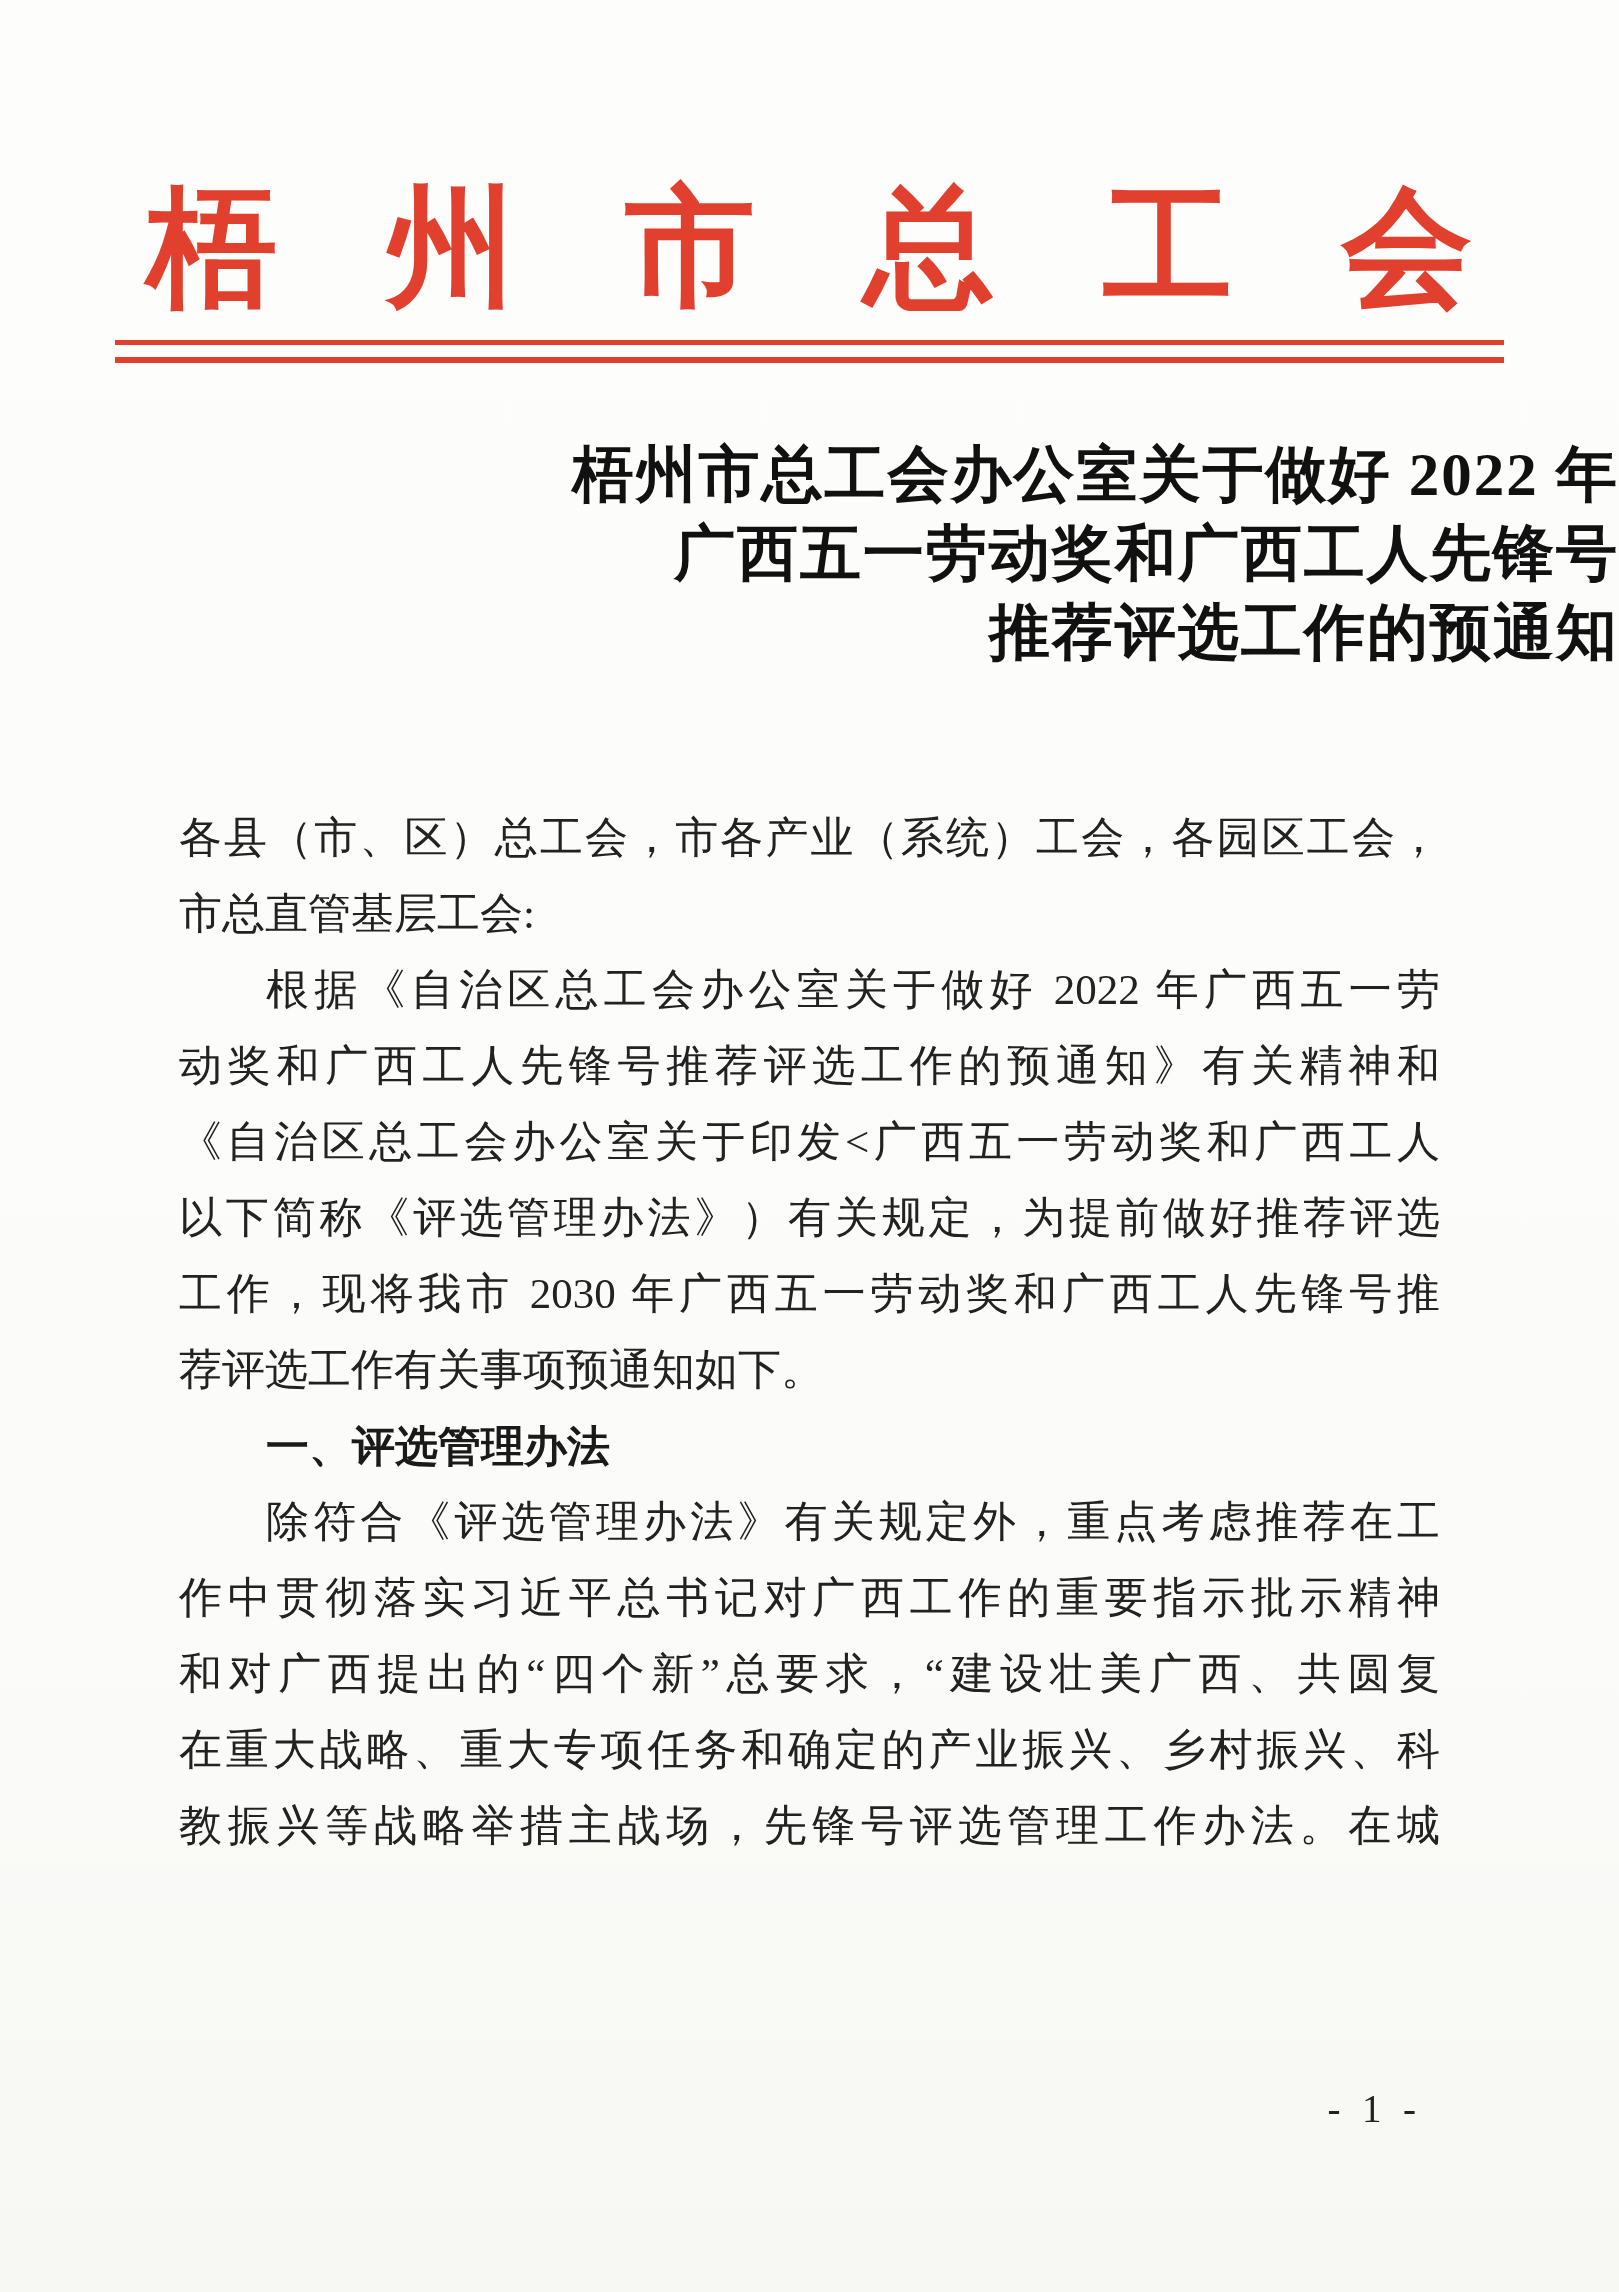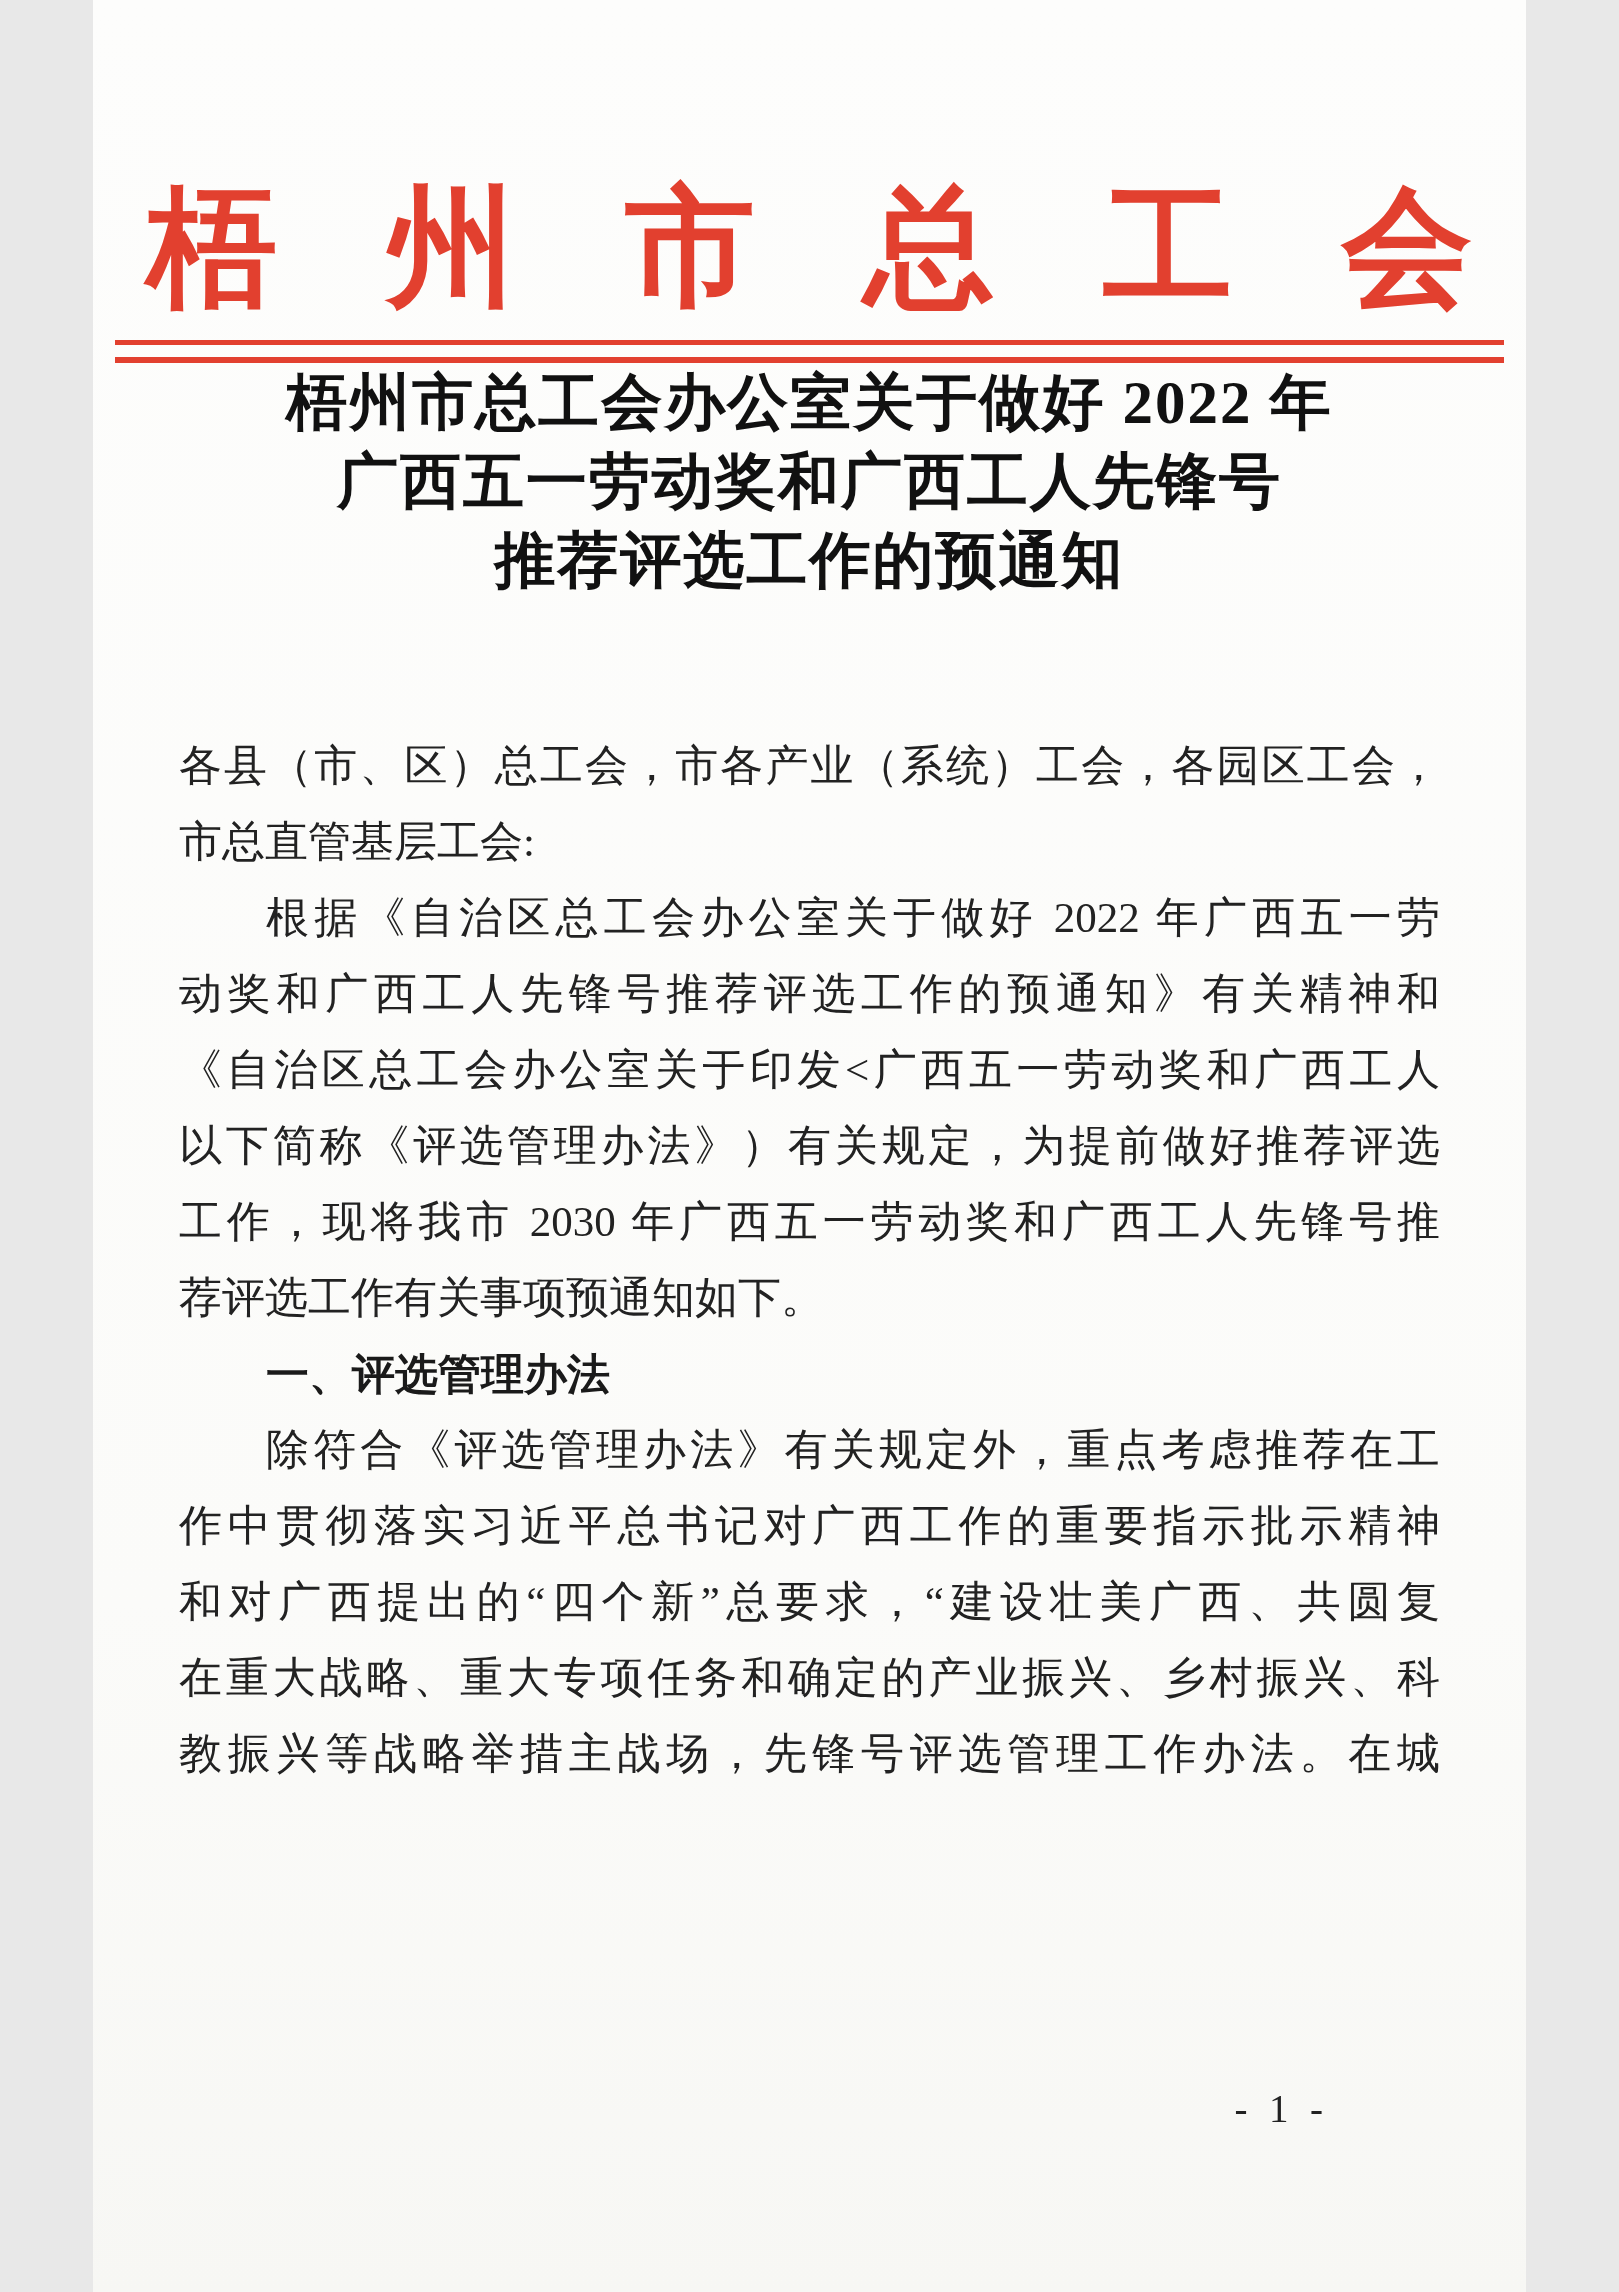--- a/index.html
+++ b/index.html
@@ -2,21 +2,21 @@
 <html lang="zh" style="--accent: #e2402f;"><head>
 <meta charset="utf-8">
 <style>
   html, body {
     margin: 0;
     padding: 0;
     background: #e8e8e8;
   }
   .page {
     position: relative;
-    width: 1433px;
+    width: 1619px;
     height: 2292px;
     margin: 0 auto;
     background: linear-gradient(180deg, #fdfdfc 0%, #fbfbf9 70%, #f7f7f4 100%);
     overflow: hidden;
     font-family: "Liberation Serif", "DejaVu Serif", serif;
   }
   
   .letterhead {
     padding-top: 183px;
   }
@@ -36,21 +36,22 @@
     width: 1389px;
     height: 5.9px;
     margin: 0 auto;
     background: var(--accent, #e2402f);
   }
   .rule-top    { margin-top: 26.6px; }
   .rule-bottom { margin-top: 11.8px; }
 
   
   .doc-title {
-    text-align: center;
+    margin-top: 72px;
+    text-align: right;
     color: #111111;
   }
   .title-line {
     font-size: 61px;
     line-height: 79px;
     font-weight: 700;
     letter-spacing: 2px;
     white-space: nowrap;
   }
 

